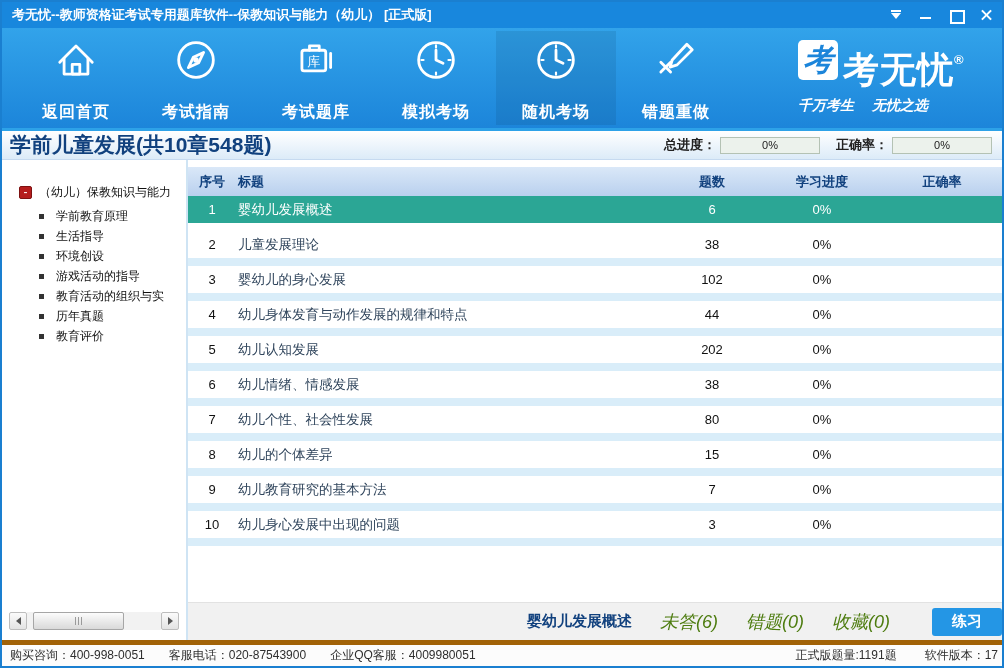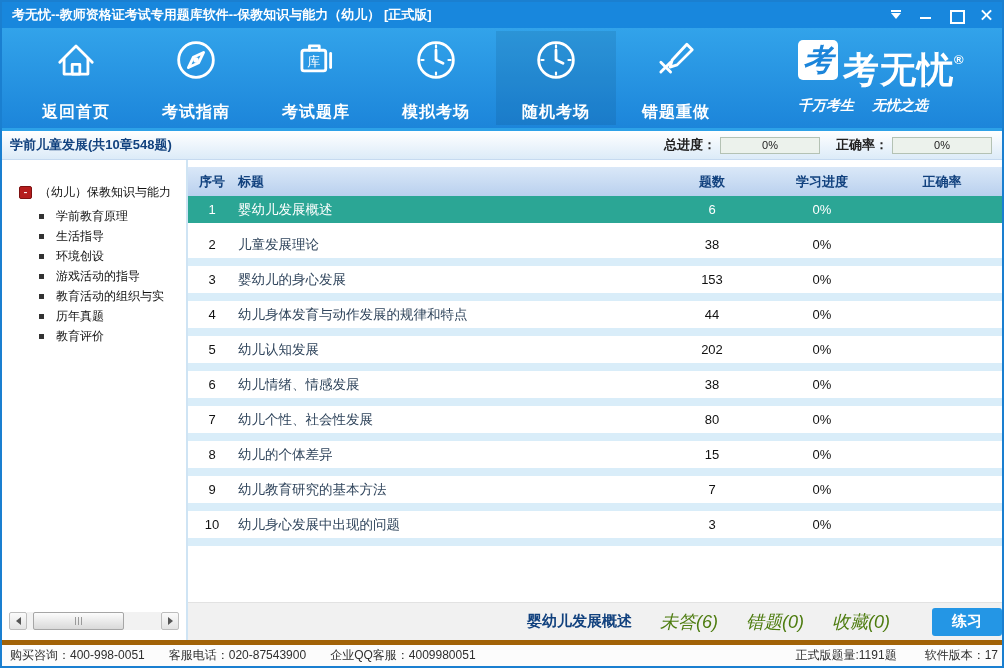--- a/index.html
+++ b/index.html
@@ -28,21 +28,21 @@
   .nav-item .label{ font-size:16px; font-weight:bold; margin-top:16px; letter-spacing:1px; }
   .logo{ position:absolute; right:8px; top:10px; width:196px; color:#fff; }
   .logo-row{ display:flex; align-items:flex-start; }
   .logo-badge{ width:40px; height:40px; background:#fff; border-radius:5px; color:#1c85da; font-size:30px; font-weight:bold; font-style:italic; display:flex; align-items:center; justify-content:center; flex:none; margin-top:2px; }
   .logo-name{ font-size:36px; font-weight:bold; line-height:44px; margin-left:5px; letter-spacing:1px; }
   .logo-reg{ font-size:13px; vertical-align:18px; font-weight:bold; }
   .logo-tagline{ font-family:"DejaVu Serif",serif; font-style:italic; font-size:14px; font-weight:bold; margin-top:5px; display:flex; gap:18px; white-space:nowrap; }
 
   
   .chapter-bar{ height:32px; flex:none; border-top:3px solid #2da2e8; border-bottom:1px solid #c6daf0; background:linear-gradient(#ffffff,#dcebf8); display:flex; align-items:center; padding:0 8px; }
-  .chapter-title{ flex:1; font-size:13px; font-weight:bold; color:#11417e; }
+  .chapter-title{ flex:1; font-size:21px; font-weight:bold; color:#11417e; }
   .prog-label{ font-size:13px; font-weight:bold; color:#222; margin-right:4px; }
   .prog-bar{ width:100px; height:17px; background:#ecf2ec; border:1px solid #b4c2b4; text-align:center; font-size:11px; line-height:15px; color:#222; margin-right:16px; }
   .prog-bar:last-child{ margin-right:2px; }
 
   
   .main{ flex:1; display:flex; min-height:0; }
 
   
   .sidebar{ width:186px; flex:none; background:#fff; border-right:2px solid #cfe4f4; position:relative; overflow:hidden; }
   .tree{ padding:24px 0 0 17px; font-size:12px; color:#111; white-space:nowrap; }
@@ -260,21 +260,21 @@
             <span class="col-no">2</span>
             <span class="col-title">儿童发展理论</span>
             <span class="col-count">38</span>
             <span class="col-progress">0%</span>
             <span class="col-acc"></span>
           </div>
 
           <div class="row">
             <span class="col-no">3</span>
             <span class="col-title">婴幼儿的身心发展</span>
-            <span class="col-count">153</span>
+            <span class="col-count">102</span>
             <span class="col-progress">0%</span>
             <span class="col-acc"></span>
           </div>
 
           <div class="row">
             <span class="col-no">4</span>
             <span class="col-title">幼儿身体发育与动作发展的规律和特点</span>
             <span class="col-count">44</span>
             <span class="col-progress">0%</span>
             <span class="col-acc"></span>

